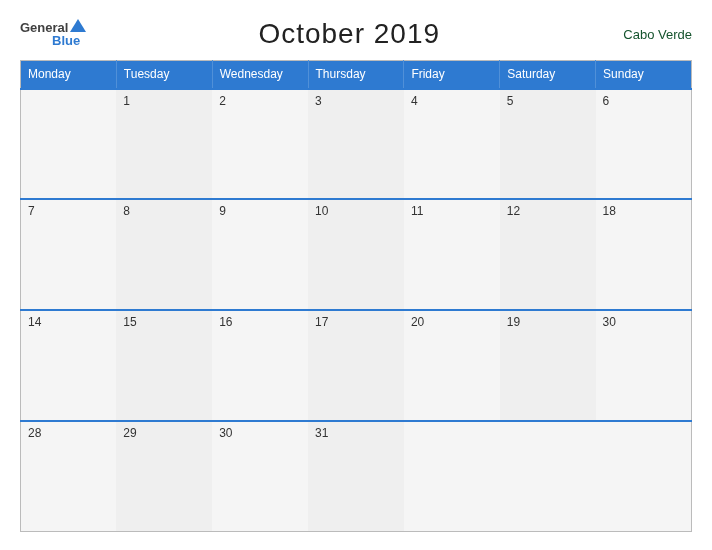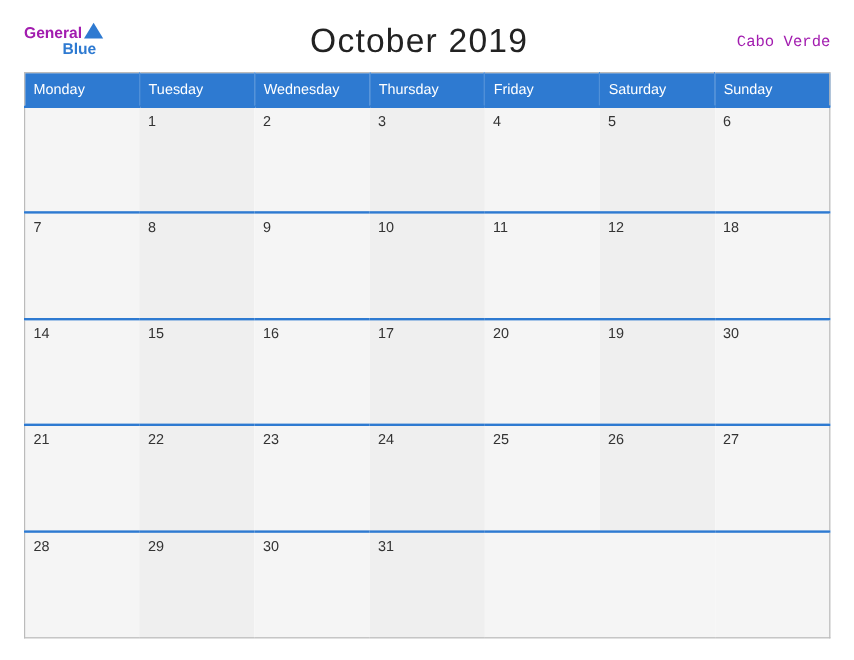--- a/index.html
+++ b/index.html
@@ -25,21 +25,21 @@
       margin-bottom: 10px;
     }
     .logo {
       display: flex;
       flex-direction: column;
       line-height: 1;
     }
     .logo-general {
       font-size: 13px;
       font-weight: bold;
-      color: #a21caf;
+      color: #404040;
       letter-spacing: 0;
     }
     .logo-blue {
       font-size: 13px;
       font-weight: bold;
       color: #2e7ad1;
       margin-left: 32px;
     }
     .logo-icon {
       display: inline-block;
@@ -60,24 +60,23 @@
     .title {
       font-size: 28px;
       font-weight: normal;
       color: #222;
       letter-spacing: 1px;
       text-align: center;
       flex: 1;
     }
     .country {
       font-size: 13px;
-      color: #a21caf;
+      color: #14532d;
       text-align: right;
       min-width: 80px;
-      font-family: Liberation Mono, monospace;
     }
     .calendar {
       flex: 1;
       border: 1px solid #bbb;
       border-collapse: collapse;
       width: 100%;
       table-layout: fixed;
     }
     .calendar thead tr th {
       background: #2e7ad1;
@@ -164,29 +163,20 @@
         <tr>
           <td><span class="day-num">14</span></td>
           <td><span class="day-num">15</span></td>
           <td><span class="day-num">16</span></td>
           <td><span class="day-num">17</span></td>
           <td><span class="day-num">20</span></td>
           <td><span class="day-num">19</span></td>
           <td><span class="day-num">30</span></td>
         </tr>
         <tr>
-          <td><span class="day-num">21</span></td>
-          <td><span class="day-num">22</span></td>
-          <td><span class="day-num">23</span></td>
-          <td><span class="day-num">24</span></td>
-          <td><span class="day-num">25</span></td>
-          <td><span class="day-num">26</span></td>
-          <td><span class="day-num">27</span></td>
-        </tr>
-        <tr>
           <td><span class="day-num">28</span></td>
           <td><span class="day-num">29</span></td>
           <td><span class="day-num">30</span></td>
           <td><span class="day-num">31</span></td>
           <td class="empty"></td>
           <td class="empty"></td>
           <td class="empty"></td>
         </tr>
       </tbody>
   </table>

